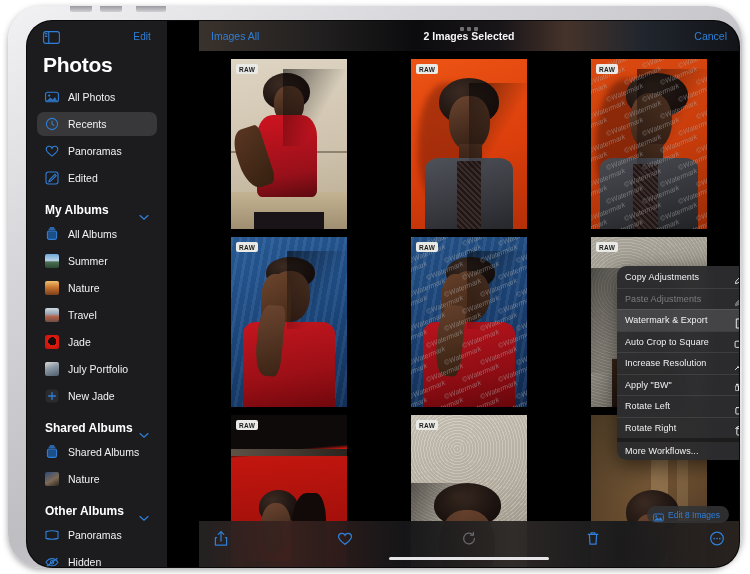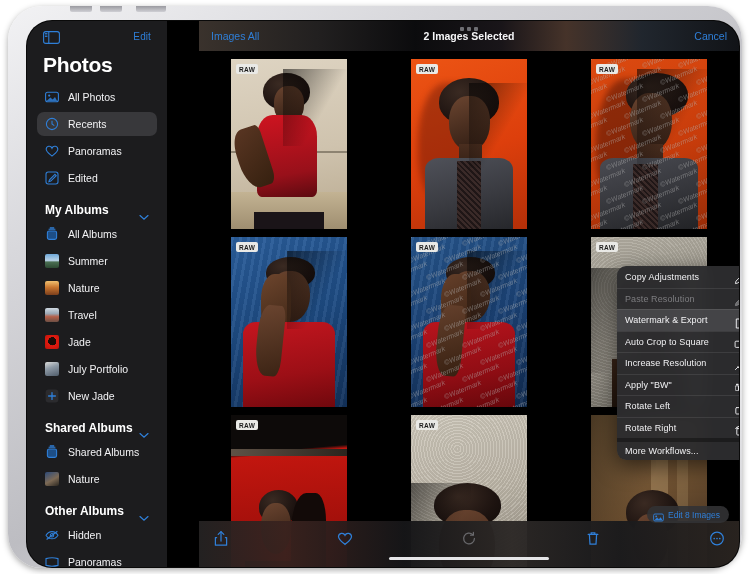--- a/index.html
+++ b/index.html
@@ -378,36 +378,36 @@
         <span class="section-title">Other Albums</span>
         <span class="chev">
           <svg viewBox="0 0 10 7" width="10" height="7" fill="none" stroke="#2f7fd8" stroke-width="1.3" stroke-linecap="round">
               <path d="M1 1.6 5 5.2 9 1.6"></path>
             </svg>
         </span>
       </div>
 
       <div class="nav-row">
         <span class="nav-icon">
+          <svg viewBox="0 0 14 14" width="14" height="14" fill="none" stroke="#2f7fd8" stroke-width="1.1">
+            <path d="M1 3.6c4-1.1 8-1.1 12 0v6.8c-4 1.1-8 1.1-12 0z"></path>
+          </svg>
+        </span>
+        <span class="nav-label">Panoramas</span>
+      </div>
+
+      <div class="nav-row">
+        <span class="nav-icon">
           <svg viewBox="0 0 14 14" width="14" height="14" fill="none" stroke="#2f7fd8" stroke-width="1.05">
             <path d="M1 7.2S3.3 3.6 7 3.6s6 3.6 6 3.6-2.3 3.6-6 3.6S1 7.2 1 7.2z"></path>
             <circle cx="7" cy="7.2" r="1.7"></circle>
             <path d="M1.6 11.4 12.4 3.2" stroke-width="1.2"></path>
           </svg>
         </span>
         <span class="nav-label">Hidden</span>
-      </div>
-
-      <div class="nav-row">
-        <span class="nav-icon">
-          <svg viewBox="0 0 14 14" width="14" height="14" fill="none" stroke="#2f7fd8" stroke-width="1.1">
-            <path d="M1 3.6c4-1.1 8-1.1 12 0v6.8c-4 1.1-8 1.1-12 0z"></path>
-          </svg>
-        </span>
-        <span class="nav-label">Panoramas</span>
       </div>
     </aside>
 
     <main id="content">
 
       <div id="multitask-dots">
         <span></span>
           <span></span>
           <span></span>
       </div>
@@ -627,21 +627,21 @@
           <span class="menu-label">Copy Adjustments</span>
           <span class="m-icon">
             <svg viewBox="0 0 11 11" width="11" height="11" fill="none" stroke="#e8e8ea" stroke-width=".95" stroke-linecap="round">
               <path d="M9.6 1.4a1.3 1.3 0 0 0-1.9 0L6.5 2.6l1.9 1.9 1.2-1.2a1.3 1.3 0 0 0 0-1.9z"></path>
               <path d="M6.1 3 2 7.1l-.6 2.5 2.5-.6L8 4.9"></path>
             </svg>
           </span>
         </div>
 
         <div class="menu-item disabled">
-          <span class="menu-label">Paste Resolution</span>
+          <span class="menu-label">Paste Adjustments</span>
           <span class="m-icon">
             <svg viewBox="0 0 11 11" width="11" height="11" fill="none" stroke="#e8e8ea" stroke-width=".95" stroke-linecap="round">
               <path d="M9.6 1.4a1.3 1.3 0 0 0-1.9 0L6.5 2.6l1.9 1.9 1.2-1.2a1.3 1.3 0 0 0 0-1.9z" fill="#d8d8da"></path>
               <path d="M6.1 3 2 7.1l-.6 2.5 2.5-.6L8 4.9" fill="#b8b8ba"></path>
             </svg>
           </span>
         </div>
 
         <div class="menu-item highlighted">
           <span class="menu-label">Watermark &amp; Export</span>

